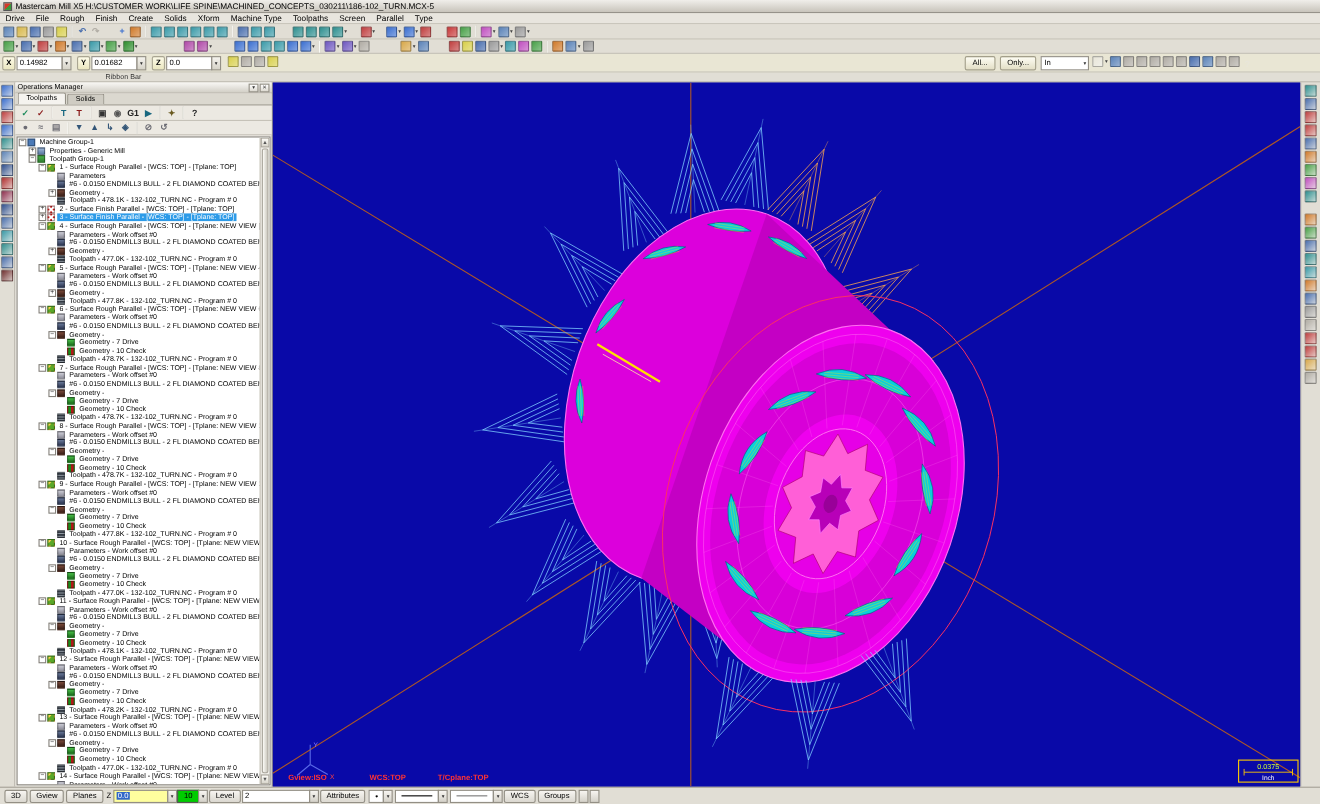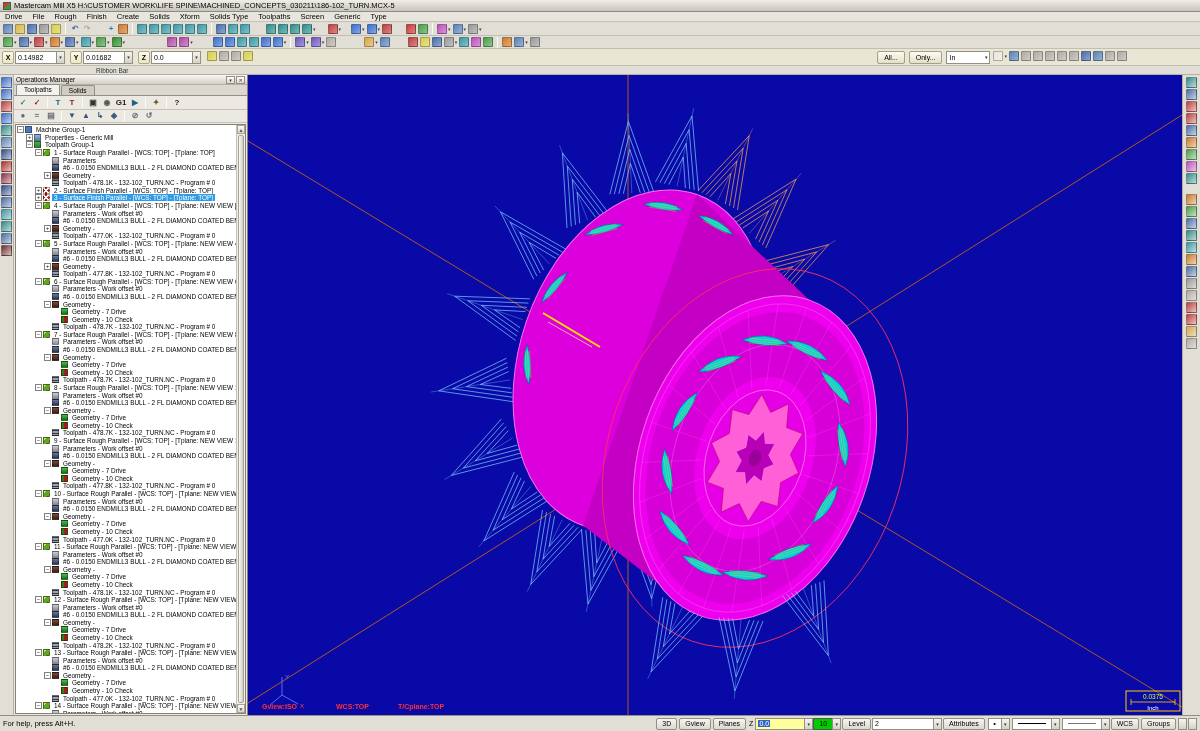--- a/index.html
+++ b/index.html
@@ -125,24 +125,24 @@
 </div>
 
 <div id="menubar">
     <span class="menu-item">Drive</span>
     <span class="menu-item">File</span>
     <span class="menu-item">Rough</span>
     <span class="menu-item">Finish</span>
     <span class="menu-item">Create</span>
     <span class="menu-item">Solids</span>
     <span class="menu-item">Xform</span>
-    <span class="menu-item">Solids Type</span>
+    <span class="menu-item">Machine Type</span>
     <span class="menu-item">Toolpaths</span>
     <span class="menu-item">Screen</span>
-    <span class="menu-item">Generic</span>
+    <span class="menu-item">Parallel</span>
     <span class="menu-item">Type</span>
   </div>
 
 <div id="toolbar1" class="toolbar">
     <span class="tbi">
       <span class="tbi-ic" style="background: linear-gradient(135deg, rgb(91, 131, 184), rgba(255, 255, 255, 0.45) 120%), rgb(91, 131, 184);"></span>
     </span>
     <span class="tbi">
       <span class="tbi-ic" style="background: linear-gradient(135deg, rgb(216, 184, 74), rgba(255, 255, 255, 0.45) 120%), rgb(216, 184, 74);"></span>
     </span>
@@ -1243,21 +1243,20 @@
       <span class="strip-ic" style="background: linear-gradient(135deg, rgb(154, 154, 154), rgba(255, 255, 255, 0.5) 130%);"></span>
       <span class="strip-ic" style="background: linear-gradient(135deg, rgb(176, 172, 164), rgba(255, 255, 255, 0.5) 130%);"></span>
       <span class="strip-ic" style="background: linear-gradient(135deg, rgb(192, 64, 64), rgba(255, 255, 255, 0.5) 130%);"></span>
       <span class="strip-ic" style="background: linear-gradient(135deg, rgb(192, 64, 64), rgba(255, 255, 255, 0.5) 130%);"></span>
       <span class="strip-ic" style="background: linear-gradient(135deg, rgb(216, 168, 74), rgba(255, 255, 255, 0.5) 130%);"></span>
       <span class="strip-ic" style="background: linear-gradient(135deg, rgb(176, 172, 164), rgba(255, 255, 255, 0.5) 130%);"></span>
     </div>
 </div>
 
 <div id="statusbar">
-  <span id="status-help">For help, press Alt+H.</span>
   <span class="st-btn">3D</span>
   <span class="st-btn">Gview</span>
   <span class="st-btn">Planes</span>
   <span class="st-lbl">Z</span>
   <span class="st-field" id="z-field">
       <span class="selv">0.0</span>
     </span>
   <span class="st-dd">▾</span>
   <span id="color-swatch">10</span>
   <span class="st-dd">▾</span>

